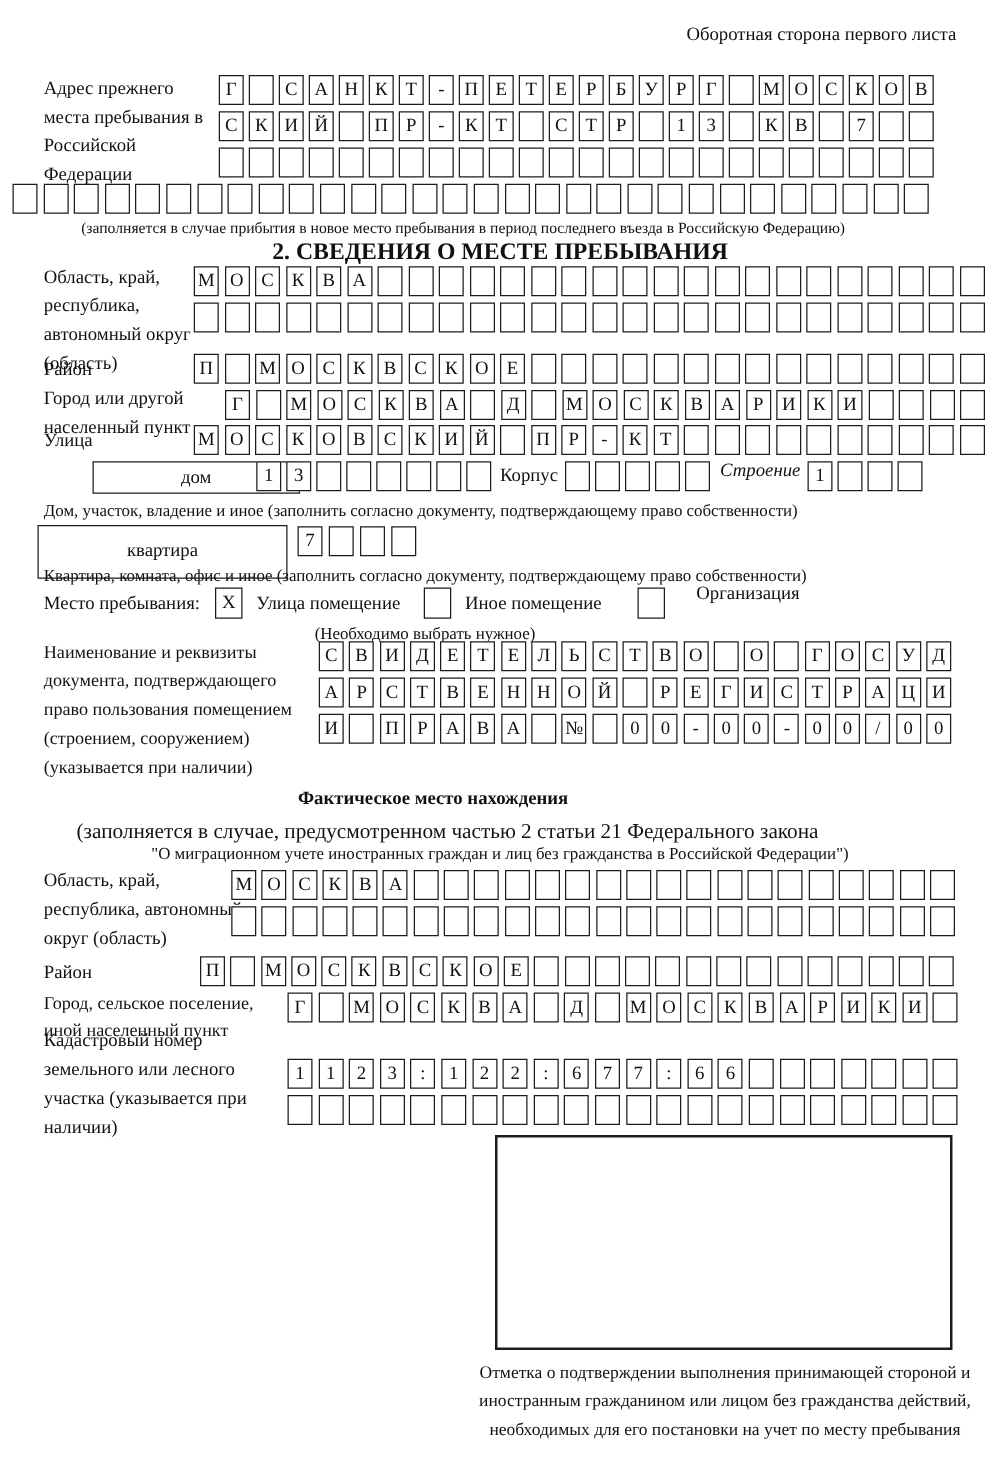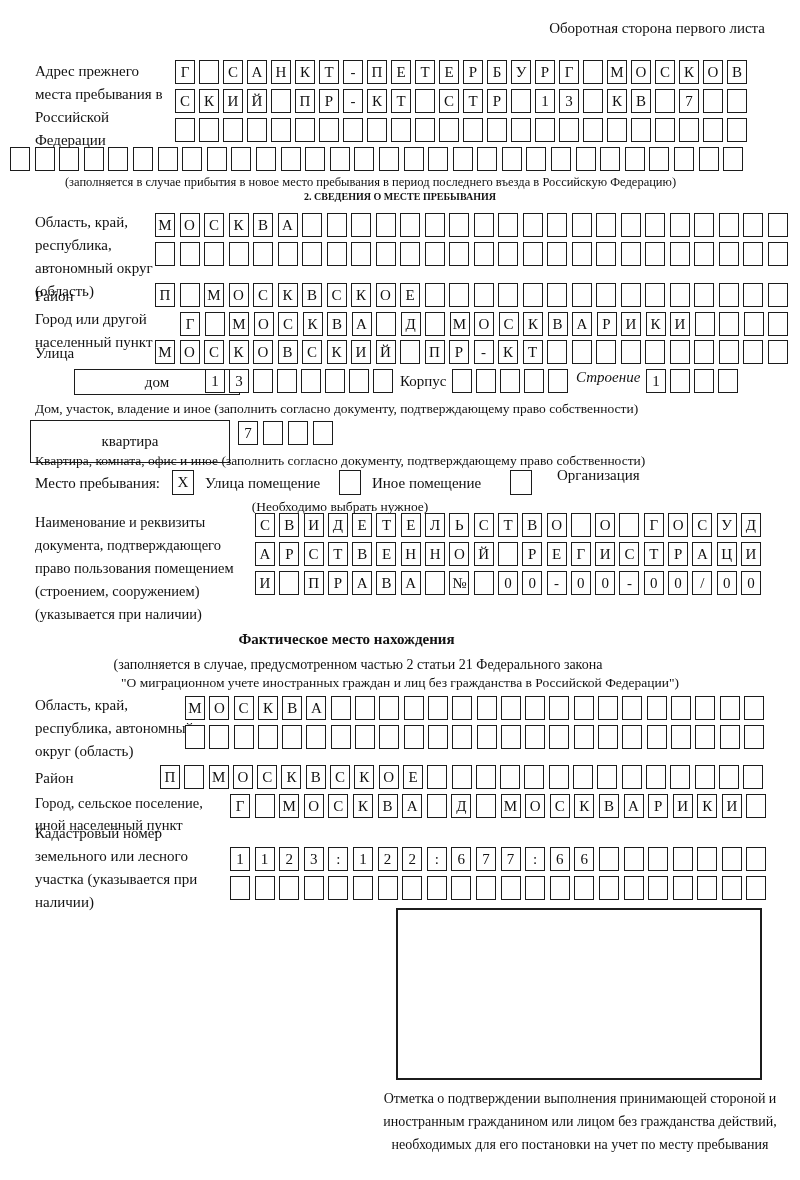--- a/index.html
+++ b/index.html
@@ -143,21 +143,21 @@
       <span class="cb"></span>
       <span class="cb"></span>
       <span class="cb"></span>
       <span class="cb"></span>
       <span class="cb"></span>
       <span class="cb"></span>
       <span class="cb"></span>
     </div>
   <div class="cap center" style="left:0;top:174px;width:741px;font-size:12.5px;">(заполняется в случае прибытия в новое место пребывания в период последнего въезда в Российскую Федерацию)</div>
 
-  <div class="abs bold center" style="left:0;top:191px;width:800px;font-size:10px;">2. СВЕДЕНИЯ О МЕСТЕ ПРЕБЫВАНИЯ</div>
+  <div class="abs bold center" style="left:0;top:191px;width:800px;font-size:19px;">2. СВЕДЕНИЯ О МЕСТЕ ПРЕБЫВАНИЯ</div>
 
   <div class="lbl" style="left:35px;top:211px;width:118px;">Область, край, республика, автономный округ (область)</div>
   <div class="boxrow" style="left:155px;top:213px;gap:4.5px;">
       <span class="cb">М</span>
       <span class="cb">О</span>
       <span class="cb">С</span>
       <span class="cb">К</span>
       <span class="cb">В</span>
       <span class="cb">А</span>
       <span class="cb"></span>
@@ -410,21 +410,21 @@
       <span class="cb">0</span>
       <span class="cb">-</span>
       <span class="cb">0</span>
       <span class="cb">0</span>
       <span class="cb">/</span>
       <span class="cb">0</span>
       <span class="cb">0</span>
     </div>
 
   <div class="abs bold center" style="left:0;top:631px;width:693px;font-size:15px;">Фактическое место нахождения</div>
-  <div class="cap center" style="left:0;top:656px;width:716px;font-size:14px;">(заполняется в случае, предусмотренном частью 2 статьи 21 Федерального закона</div>
+  <div class="cap center" style="left:0;top:656px;width:716px;font-size:17px;">(заполняется в случае, предусмотренном частью 2 статьи 21 Федерального закона</div>
   <div class="cap center" style="left:0;top:674px;width:800px;font-size:13.5px;">"О миграционном учете иностранных граждан и лиц без гражданства в Российской Федерации")</div>
 
   <div class="lbl" style="left:35px;top:694px;width:160px;">Область, край, республика, автономный округ (область)</div>
   <div class="boxrow" style="left:185px;top:696px;gap:4.3px;">
       <span class="cb">М</span>
       <span class="cb">О</span>
       <span class="cb">С</span>
       <span class="cb">К</span>
       <span class="cb">В</span>
       <span class="cb">А</span>

